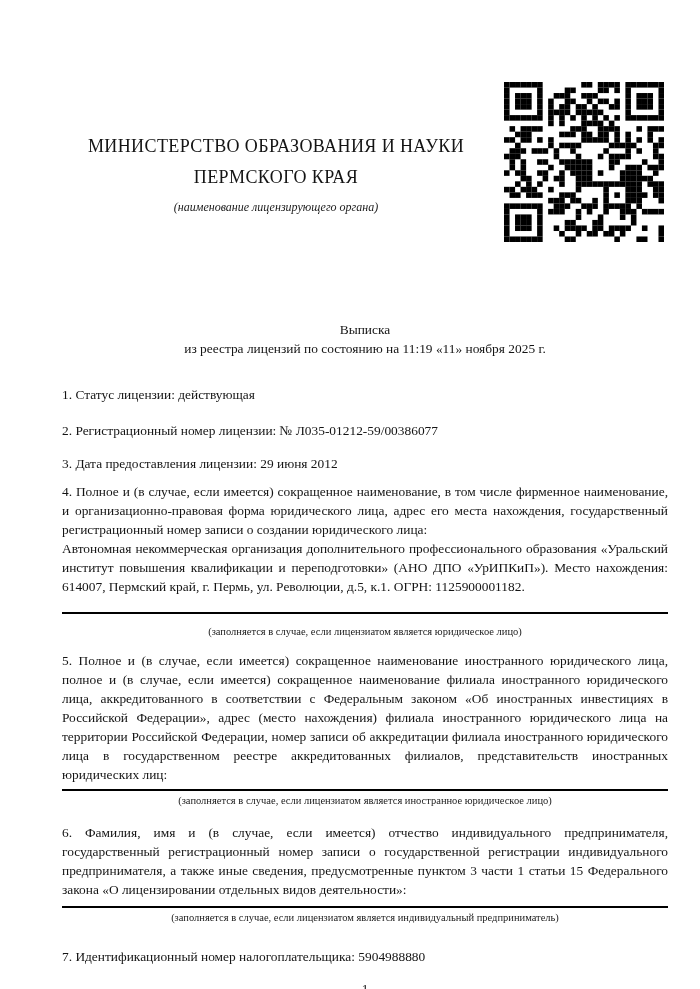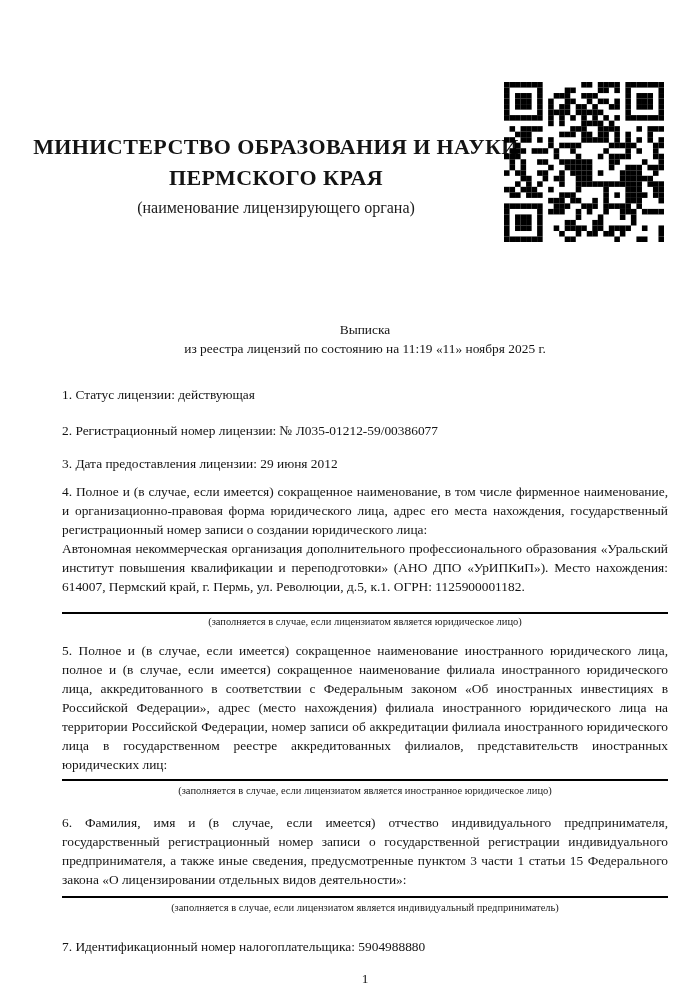--- a/index.html
+++ b/index.html
@@ -5,41 +5,41 @@
   * { margin:0; padding:0; box-sizing:border-box; }
   html, body { background:#ffffff; }
   body {
     width:700px; height:989px; position:relative; overflow:hidden;
     font-family:"Liberation Serif", serif; color:#141414;
   }
   .page { position:absolute; inset:0; background:#ffffff; }
 
   
   .header { position:absolute; left:0; top:131px; width:552px; text-align:center; }
-  .ministry { font-weight:bold; font-size:22px; line-height:31px; letter-spacing:0.4px; }
-  .ministry-caption { font-size:16px; line-height:13px; margin-top:8px; color:#1a1a1a; }
+  .ministry { font-weight:normal; font-size:18px; line-height:31px; letter-spacing:0.4px; }
+  .ministry-caption { font-size:12px; line-height:13px; margin-top:8px; color:#1a1a1a;font-style:italic; }
 
   
   .qr { position:absolute; left:504px; top:82px; width:160px; height:160px; }
 
   
   .doc {
     position:absolute; left:62px; top:298px; width:606px;
     font-size:13.4px; line-height:19px; color:#141414;
   }
   .doc-heading { text-align:center;margin-top:22px; }
   .just { text-align:justify; }
   .caption { font-size:10.5px; line-height:14px; text-align:center; color:#1a1a1a; }
 
   .sec1 { margin-top:27px; }
   .sec2 { margin-top:17px; }
   .sec3 { margin-top:14px; }
   .sec4 { margin-top:9px; }
   .underlined { border-bottom:2px solid #000; padding-bottom:16px; }
-  .sec4 .caption { margin-top:1px; }
+  .sec4 .caption { margin-top:11px; }
   .sec5 { margin-top:12px; }
   .blank-line { height:0; border-top:2px solid #000; margin-top:5px; }
   .sec5 .caption { margin-top:3px; }
   .sec6 { margin-top:15px; }
   .sec6 .blank-line { margin-top:7px; }
   .sec6 .caption { margin-top:3px; }
   .sec7 { margin-top:22px; }
   .page-number { text-align:center; margin-top:13px; }
 </style>
 </head>

